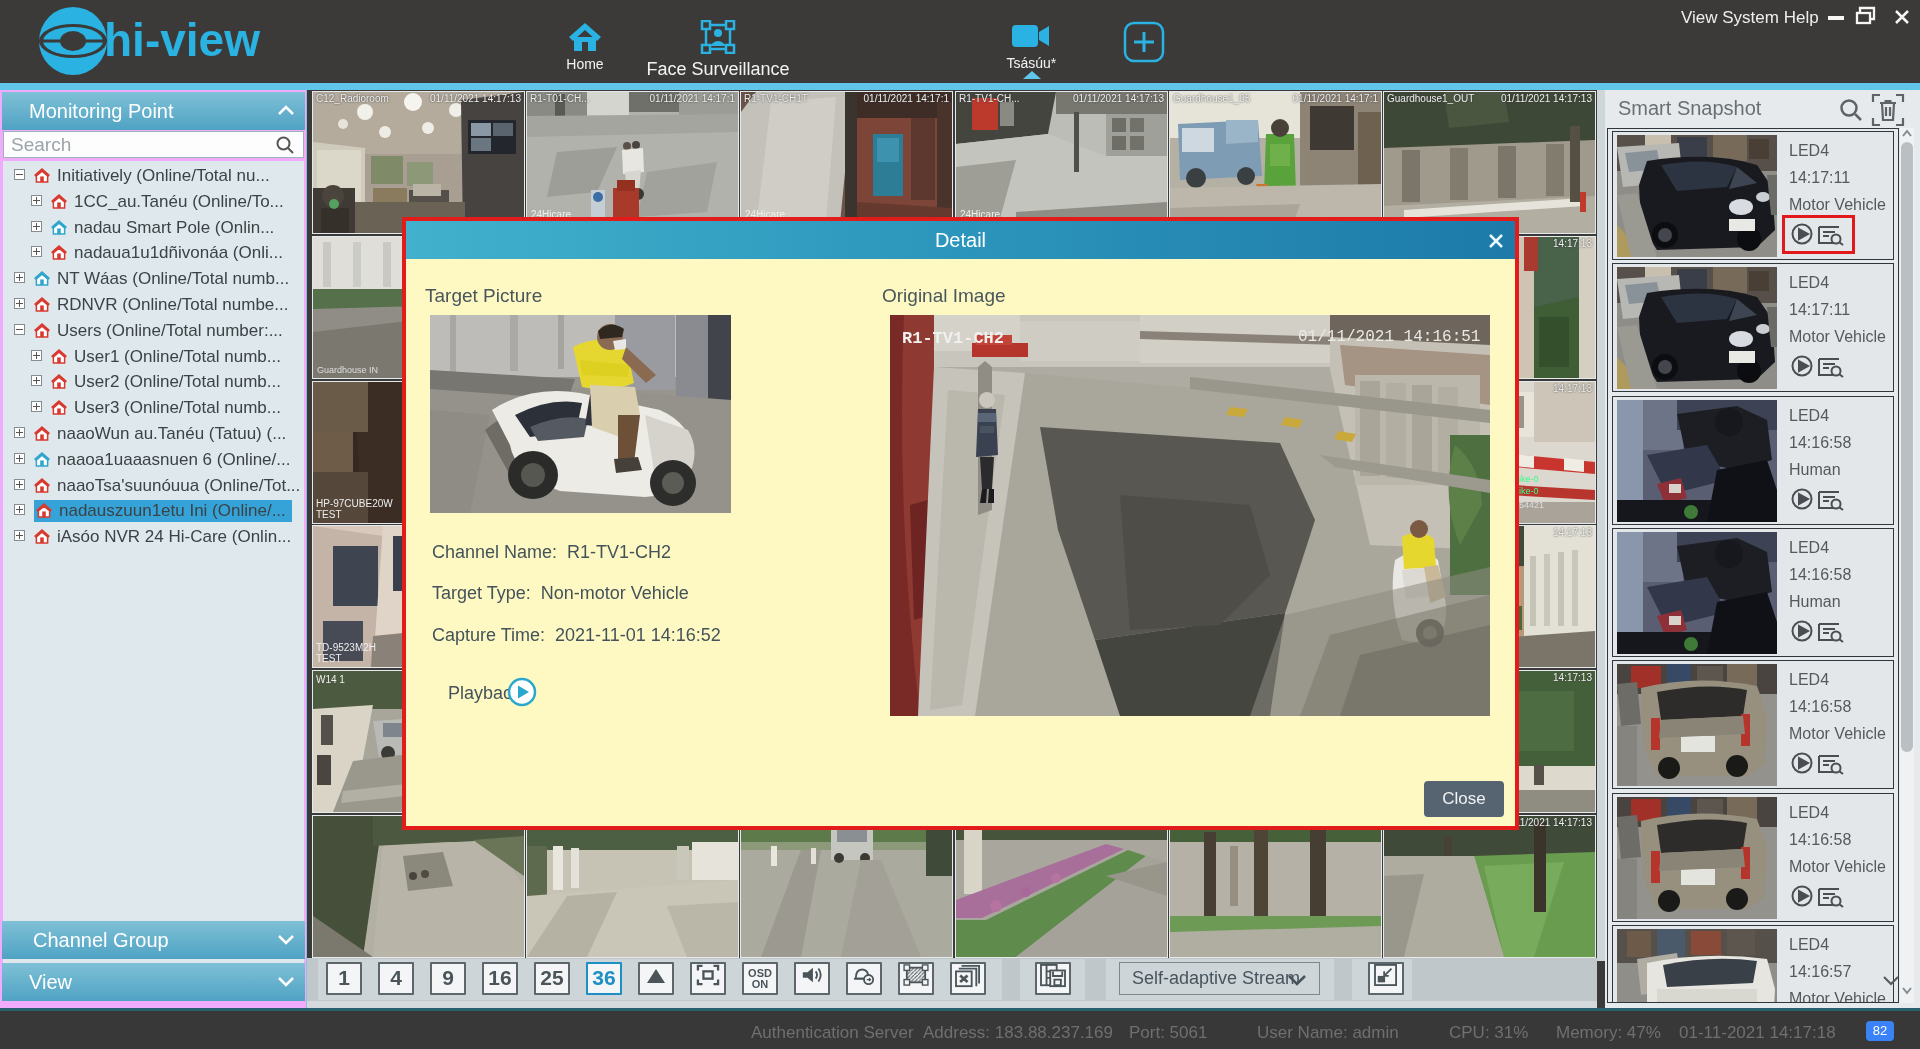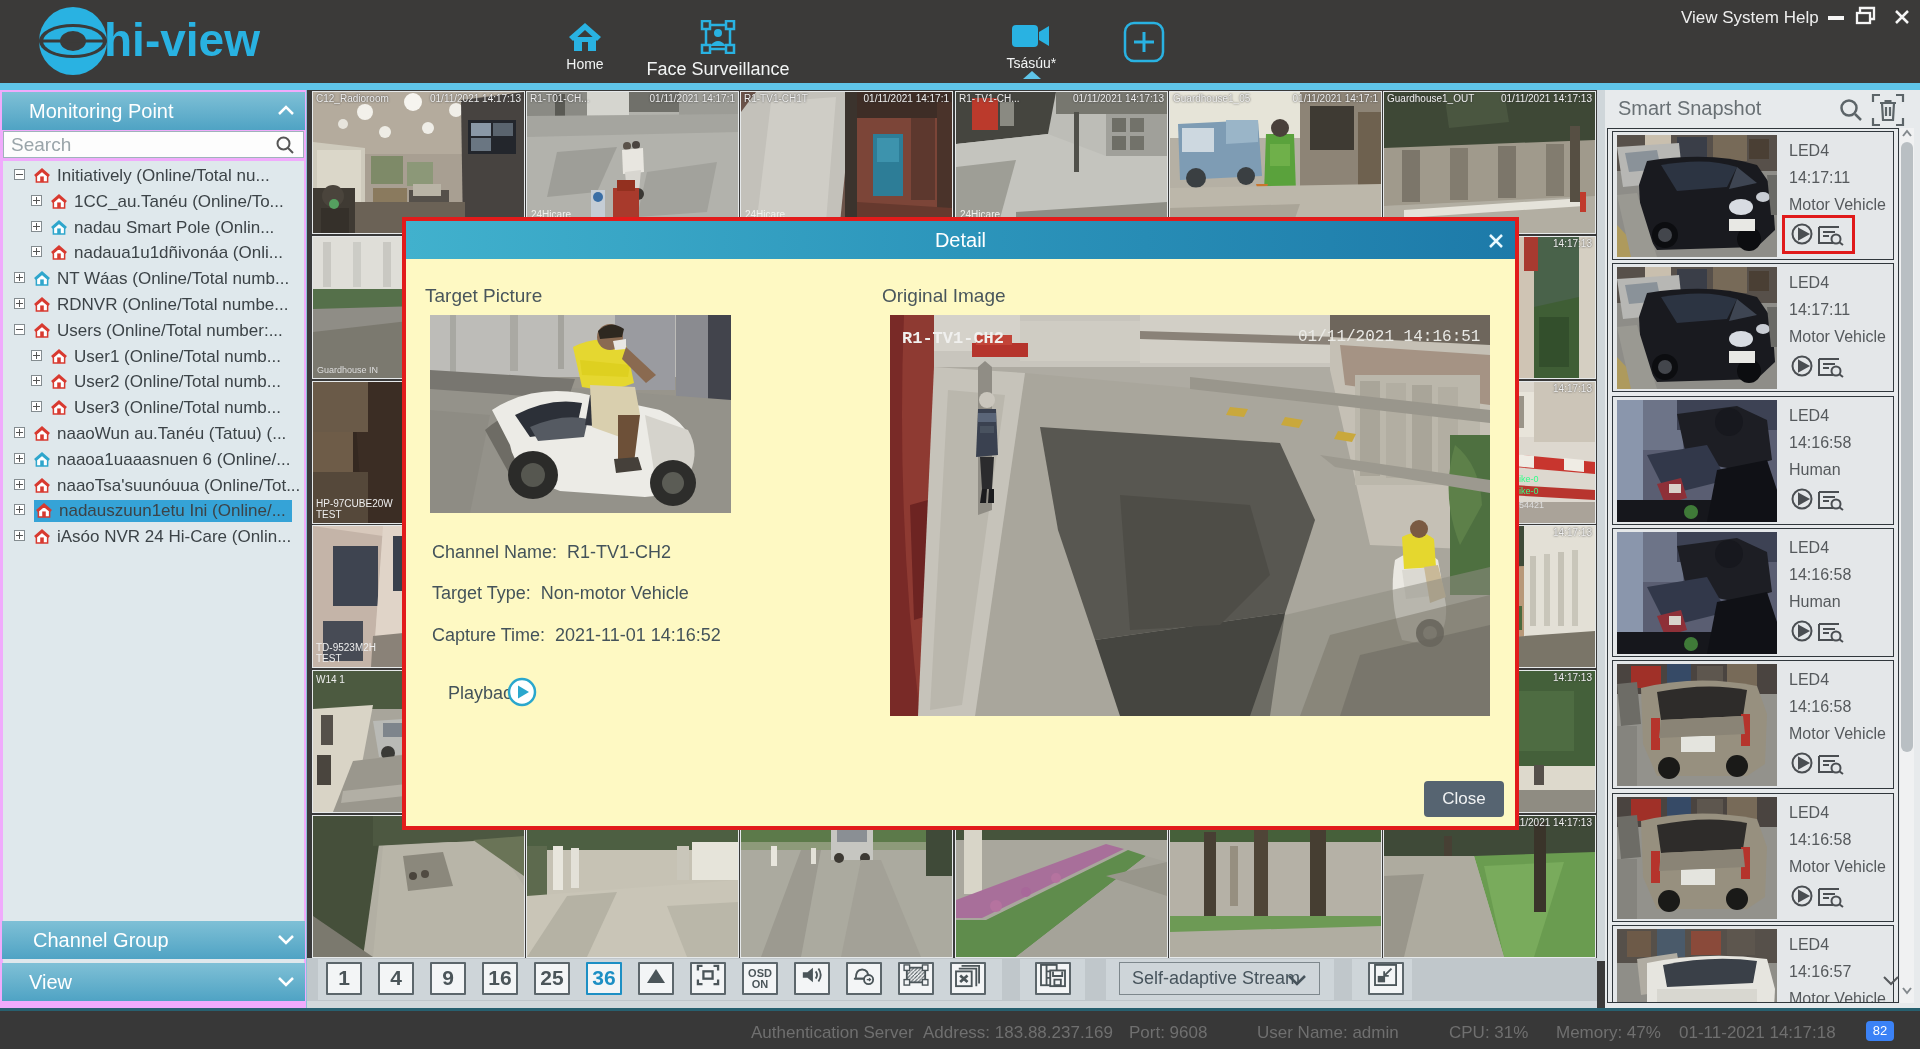--- a/index.html
+++ b/index.html
@@ -818,21 +818,21 @@
         <rect x="0" y="0" width="14" height="875" fill="#f0f1f2"></rect>
         <rect x="1" y="14" width="12" height="610" rx="6" fill="#b9bfc3"></rect>
         <path d="M3 8 L7 3 L11 8" stroke="#83898d" stroke-width="2" fill="none"></path>
         <path d="M3 860 L7 865 L11 860" stroke="#83898d" stroke-width="2" fill="none"></path>
       </svg>
   </div>
 </div>
 
 <div class="abs" id="statusbar">
   <div style="position:absolute;left:751px;top:12px">Authentication Server&nbsp;&nbsp;Address: 183.88.237.169</div>
-  <div style="position:absolute;left:1129px;top:12px">Port: 9608</div>
+  <div style="position:absolute;left:1129px;top:12px">Port: 5061</div>
   <div style="position:absolute;left:1257px;top:12px">User Name: admin</div>
   <div style="position:absolute;left:1449px;top:12px">CPU: 31%</div>
   <div style="position:absolute;left:1556px;top:12px">Memory: 47%</div>
   <div style="position:absolute;left:1679px;top:12px">01-11-2021 14:17:18</div>
   <div style="position:absolute;left:1866px;top:10px;width:28px;height:20px;background:#3b82f6;border-radius:4px;color:#fff;font-size:13px;text-align:center;line-height:20px;">82</div>
 </div>
 
 <div class="abs" id="modal">
   <div id="mhead">Detail
     <svg style="position:absolute;right:12px;top:13px" width="14" height="14" viewBox="0 0 14 14">

